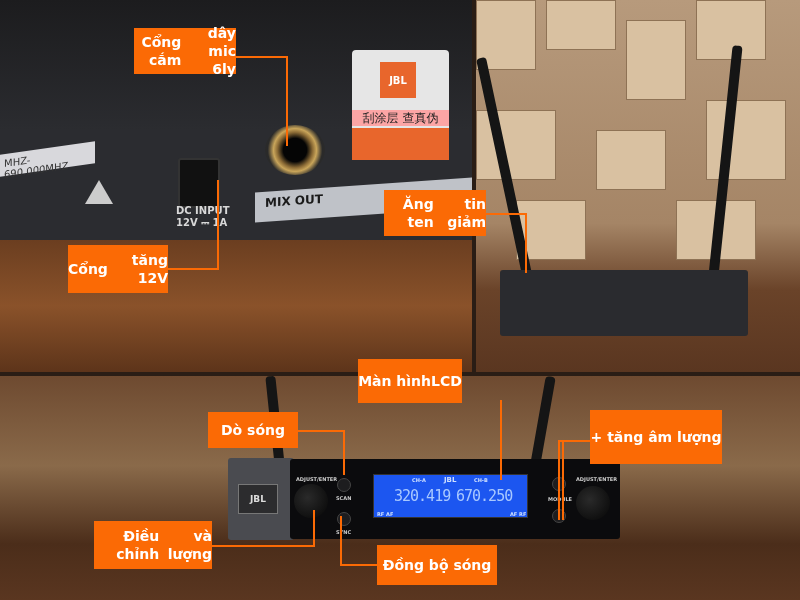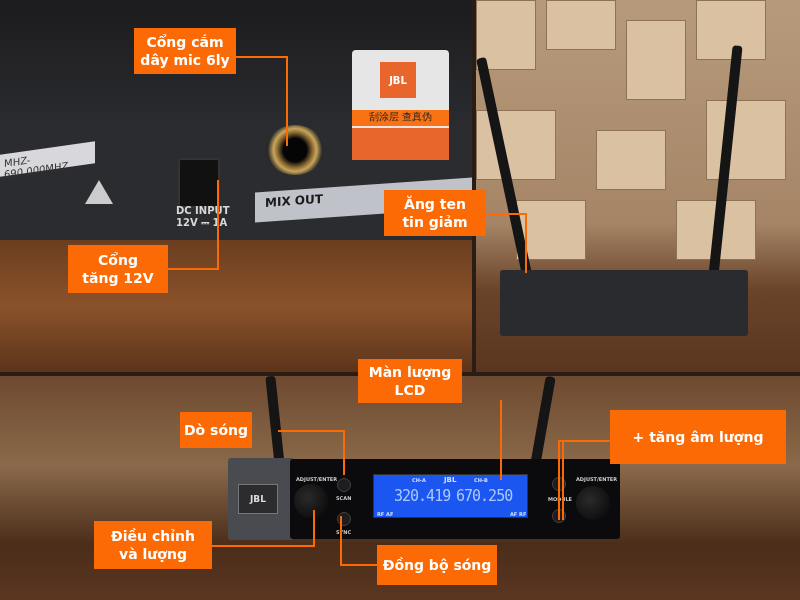--- a/index.html
+++ b/index.html
@@ -1,29 +1,29 @@
 <!DOCTYPE html>
 <html><head>
 <meta charset="utf-8">
 <style>
   *{box-sizing:border-box;margin:0;padding:0}
   body{width:800px;height:600px;overflow:hidden;background:#2a1d15;font-family:"DejaVu Sans","Liberation Sans",sans-serif;position:relative}
   .panel{position:absolute;overflow:hidden}
-  .label{position:absolute;background:#fb6a05;color:#fff;font-weight:bold;text-align:right;line-height:1.3;font-size:14px;display:flex;flex-direction:column;justify-content:center;align-items:center}
+  .label{position:absolute;background:#fb6a05;color:#fff;font-weight:bold;text-align:right;line-height:1.3;font-size:14px;display:flex;flex-direction:row;justify-content:center;align-items:center}
   .line{position:absolute;background:#fb6a05}
   
   #p1{left:0;top:0;width:472px;height:372px;background:linear-gradient(180deg,#1c1c1e 0%,#2b2c30 35%,#2b2c30 70%,#5a3620 75%,#7a4826 100%)}
   .chassis-bottom{position:absolute;left:0;top:240px;width:472px;height:132px;background:linear-gradient(180deg,#6b3e20,#8a522a 50%,#5d341a)}
   .mixout-plate{position:absolute;left:255px;top:185px;width:217px;height:30px;background:#bfc2c8;transform:skewY(-4deg);color:#1a1a1a;font-weight:bold;font-size:12px;padding:4px 10px}
   .jack{position:absolute;left:265px;top:125px;width:60px;height:50px;border-radius:50%;background:radial-gradient(circle,#050505 30%,#8a6a35 45%,#c9a55a 55%,#2a2a2a 70%)}
   .dcjack{position:absolute;left:178px;top:158px;width:42px;height:50px;background:#111;border:2px solid #333;border-radius:3px}
   .dctext{position:absolute;left:176px;top:205px;color:#d8d8d8;font-size:10px;font-weight:bold;line-height:1.2}
   .sticker{position:absolute;left:352px;top:50px;width:97px;height:110px;background:#e6e6e6;border-radius:4px}
   .sticker .logo{position:absolute;left:28px;top:12px;width:36px;height:36px;background:#e8662c;color:#fff;font-size:10px;font-weight:bold;display:flex;align-items:center;justify-content:center}
-  .sticker .grey{position:absolute;left:0;top:60px;width:100%;height:16px;background:#f97316;color:#222;font-size:10px;text-align:center}
+  .sticker .grey{position:absolute;left:0;top:60px;width:100%;height:16px;background:#fca5a5;color:#222;font-size:12px;text-align:center}
   .sticker .orange{position:absolute;left:0;top:78px;width:100%;height:32px;background:#e8662c}
   .serial{position:absolute;left:0;top:148px;width:95px;height:22px;background:#d8d8dc;color:#333;font-size:10px;transform:skewY(-8deg);padding:4px}
   .warn{position:absolute;left:85px;top:180px;width:0;height:0;border-left:14px solid transparent;border-right:14px solid transparent;border-bottom:24px solid #ccc}
   
   #p2{left:476px;top:0;width:324px;height:372px;background:linear-gradient(180deg,#b79a7c 0%,#a58566 60%,#6a4329 78%,#5a3620 100%)}
   .wood-block{position:absolute;background:#d9c1a1;border:1px solid #8e7255}
   .rcv-back{position:absolute;left:24px;top:270px;width:248px;height:66px;background:#2a2b2f;border-radius:3px}
   .antenna{position:absolute;width:10px;background:#151515;border-radius:4px}
   
   #p3{left:0;top:376px;width:800px;height:224px;background:linear-gradient(180deg,#6e4a30 0%,#8a6a4a 40%,#4b2d1a 75%,#5a3620 100%)}
@@ -125,27 +125,27 @@
 </div>
 <div class="label" style="left:68px;top:245px;width:100px;height:48px">
   <span>Cổng</span>
   <span>tăng 12V</span>
 </div>
 <div class="label" style="left:384px;top:190px;width:102px;height:46px">
   <span>Ăng ten</span>
   <span>tin giảm</span>
 </div>
 <div class="label" style="left:358px;top:359px;width:104px;height:44px">
-  <span>Màn lượng</span>
+  <span>Màn hình</span>
   <span>LCD</span>
 </div>
-<div class="label" style="left:180px;top:412px;width:72px;height:36px">
+<div class="label" style="left:208px;top:412px;width:90px;height:36px">
   <span>Dò sóng</span>
 </div>
-<div class="label" style="left:610px;top:410px;width:176px;height:54px">
+<div class="label" style="left:590px;top:410px;width:132px;height:54px">
   <span>+ tăng âm lượng</span>
 </div>
 <div class="label" style="left:94px;top:521px;width:118px;height:48px">
   <span>Điều chỉnh</span>
   <span>và lượng</span>
 </div>
 <div class="label" style="left:377px;top:545px;width:120px;height:40px">
   <span>Đồng bộ sóng</span>
 </div>
 

